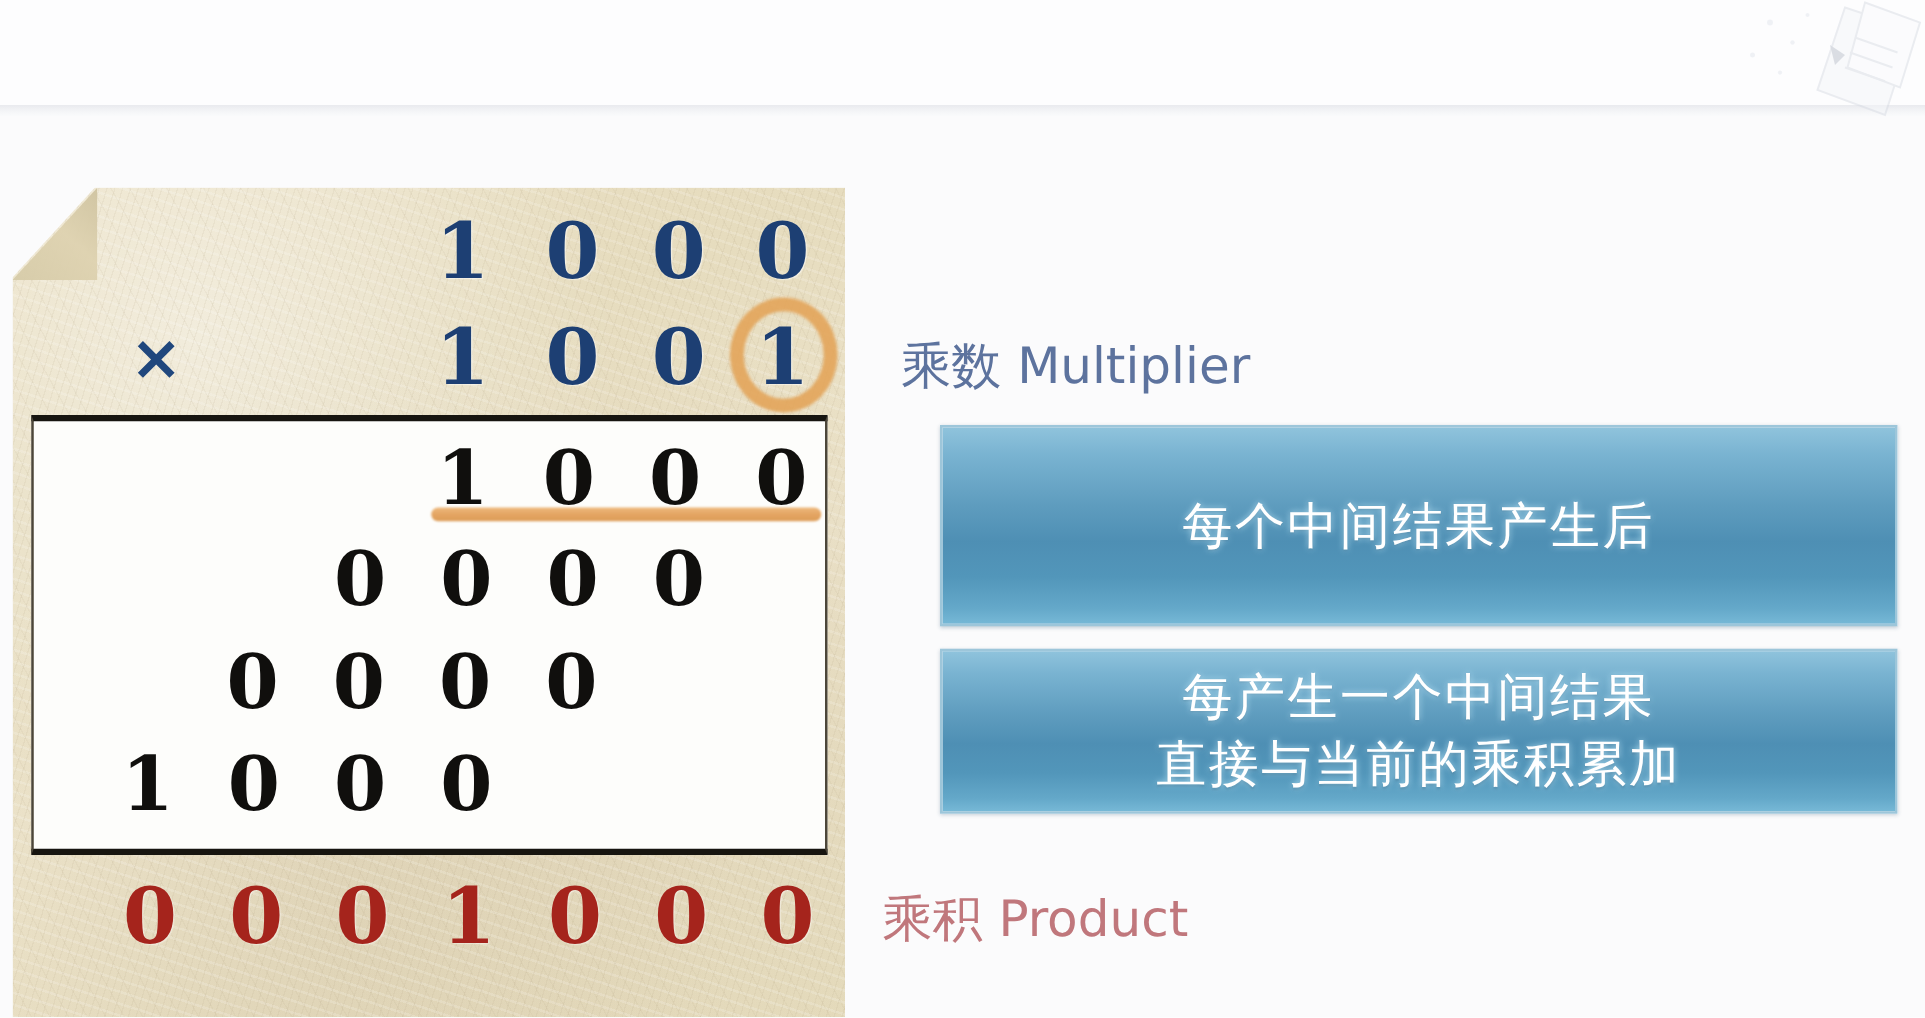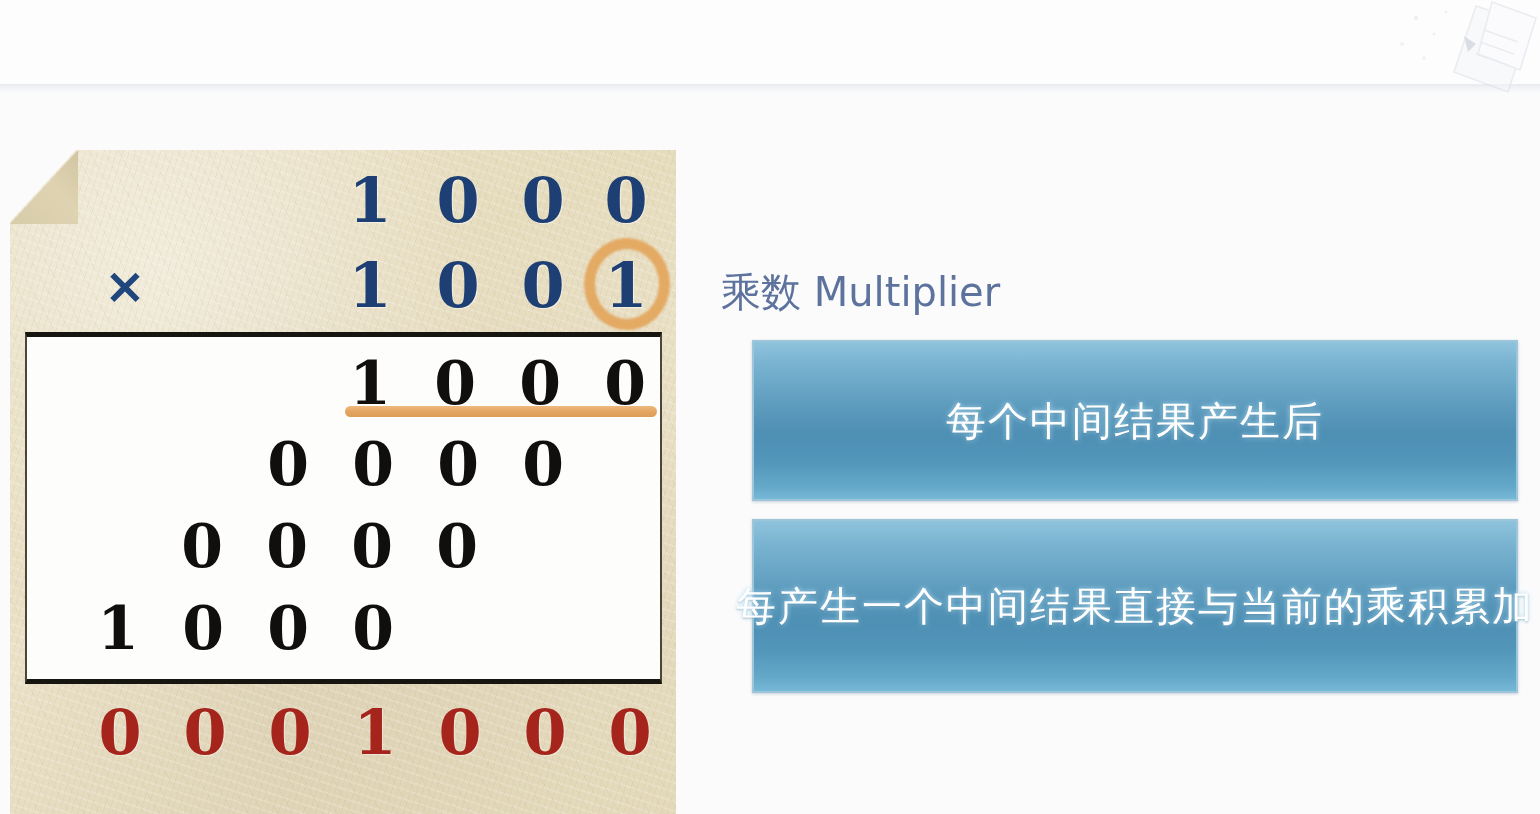--- a/index.html
+++ b/index.html
@@ -178,26 +178,26 @@
         #79b3d1 14%,
         #5e9cbe 40%,
         #4e8fb4 58%,
         #5296ba 76%,
         #64a8c9 92%,
         #76b8d6 100%);
     border: 2px solid #9dc6da;
     box-shadow: 0 1px 3px rgba(40,80,110,.25);
     box-sizing: border-box;
     display: flex;
-    flex-direction: row;
+    flex-direction: column;
     align-items: center;
     justify-content: center;
   }
   .callout-1 { top: 340px; height: 161px; }
-  .callout-2 { top: 519px; height: 174px; }
+  .callout-2 { top: 519px; height: 132px; }
   .callout-line {
     font-family: "DejaVu Sans", "Liberation Sans", sans-serif;
     font-size: 40px;
     color: #ffffff;
     letter-spacing: 2px;
     line-height: 1.35;
     text-shadow: 0 0 5px rgba(180,225,245,.95), 0 1px 2px rgba(20,60,90,.35);
     white-space: nowrap;
   }
 </style>
@@ -283,20 +283,21 @@
     <span class="digit dig-prod" style="left:90px; width:60px;">0</span>
     <span class="digit dig-prod" style="left:175px; width:60px;">0</span>
     <span class="digit dig-prod" style="left:260px; width:60px;">0</span>
     <span class="digit dig-prod" style="left:345px; width:60px;">1</span>
     <span class="digit dig-prod" style="left:430px; width:60px;">0</span>
     <span class="digit dig-prod" style="left:515px; width:60px;">0</span>
     <span class="digit dig-prod" style="left:600px; width:60px;">0</span>
   </div>
 
   <div class="side-label label-blue" style="left:706px; top:265px;margin-left:15px;">乘数 Multiplier</div>
+  <div class="side-label label-rose" style="left:706px; top:708px;">乘积 Product</div>
 
   <div class="callout callout-1">
     <div class="callout-line">每个中间结果产生后</div>
   </div>
   <div class="callout callout-2">
     <div class="callout-line">每产生一个中间结果</div>
     <div class="callout-line">直接与当前的乘积累加</div>
   </div>
 
 </div>

